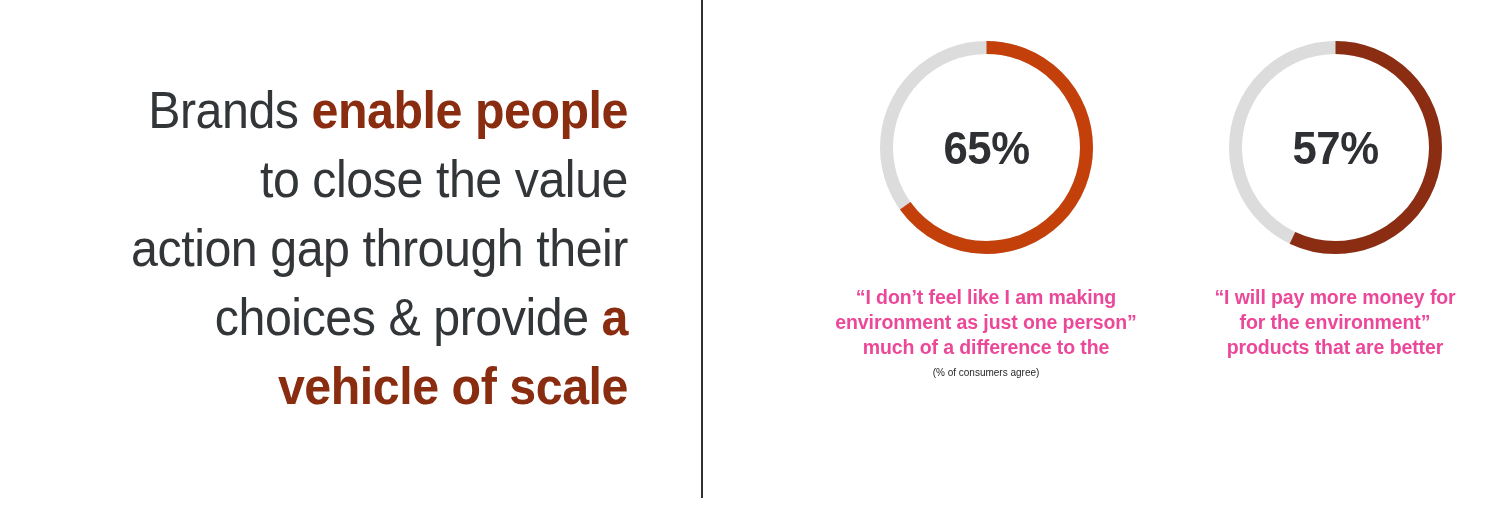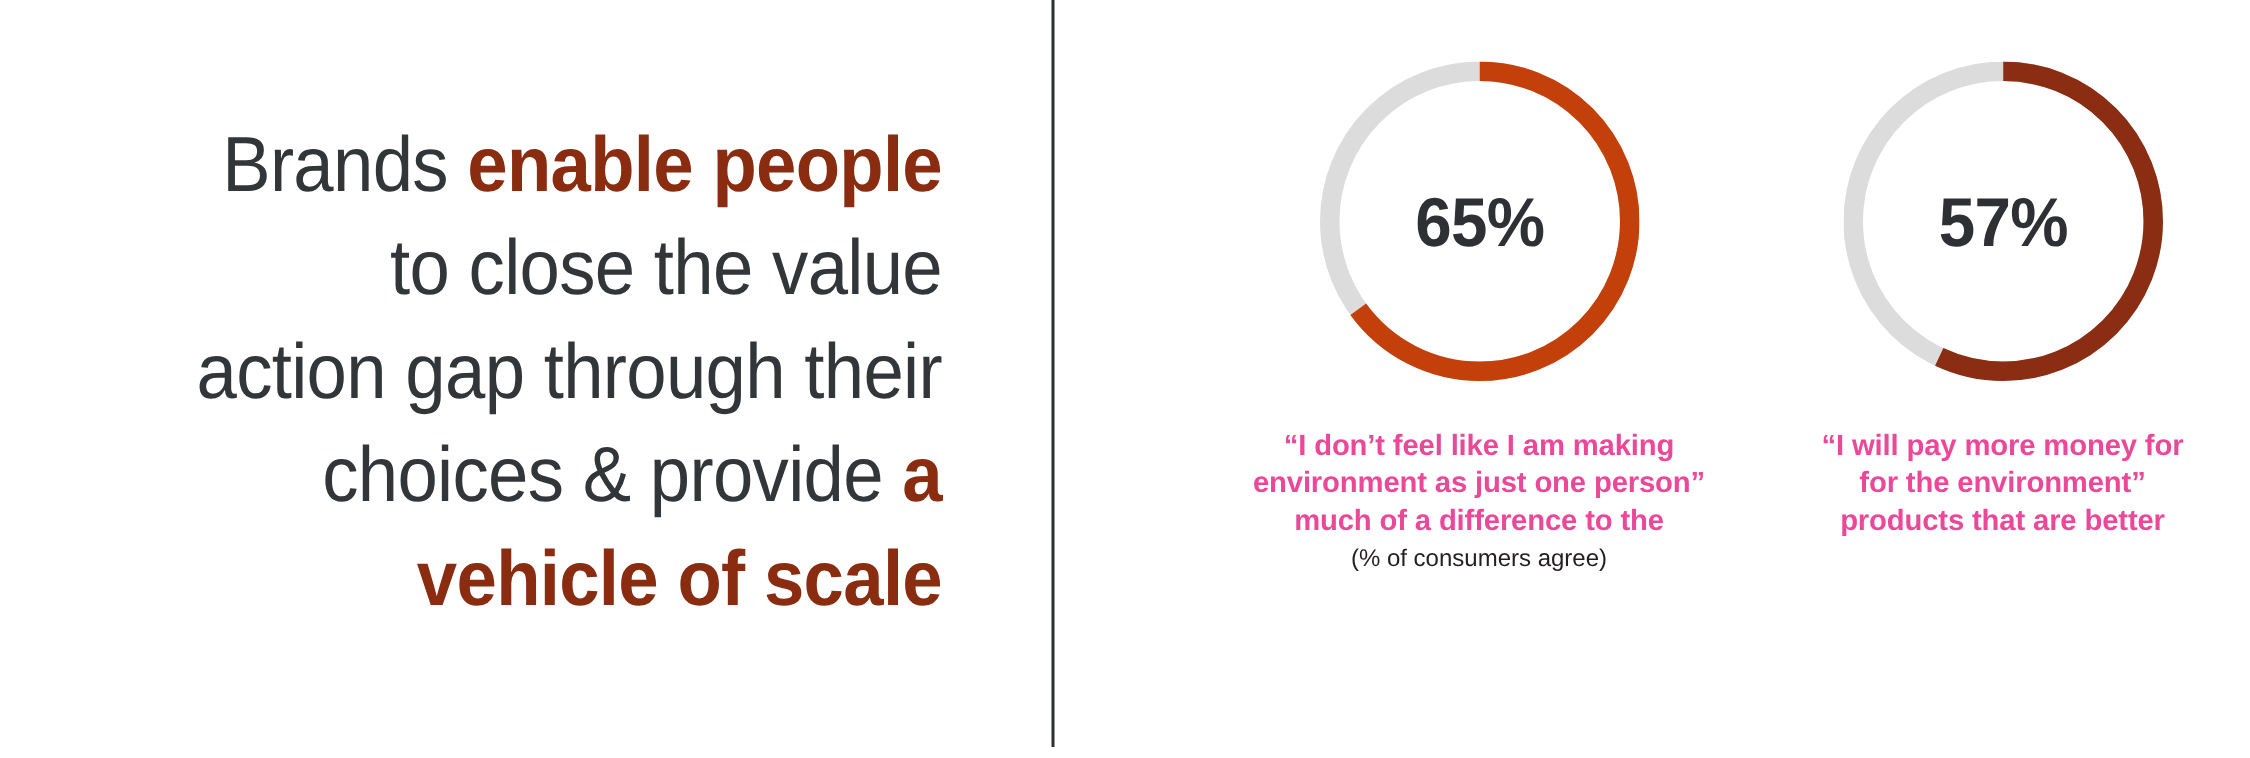--- a/index.html
+++ b/index.html
@@ -118,21 +118,21 @@
     line-height: 25px;
     font-weight: 700;
     color: #ec4899;
     letter-spacing: -0.1px;
   }
   .caption .cap-line { display: block; white-space: nowrap; }
 
   .subcaption {
     margin-top: 3px;
     text-align: center;
-    font-size: 16px;
+    font-size: 10px;
     line-height: 19px;
     font-weight: 400;
     color: #231F20;
   }
 </style>
 </head>
 <body>
 
 <div id="slide">
 

